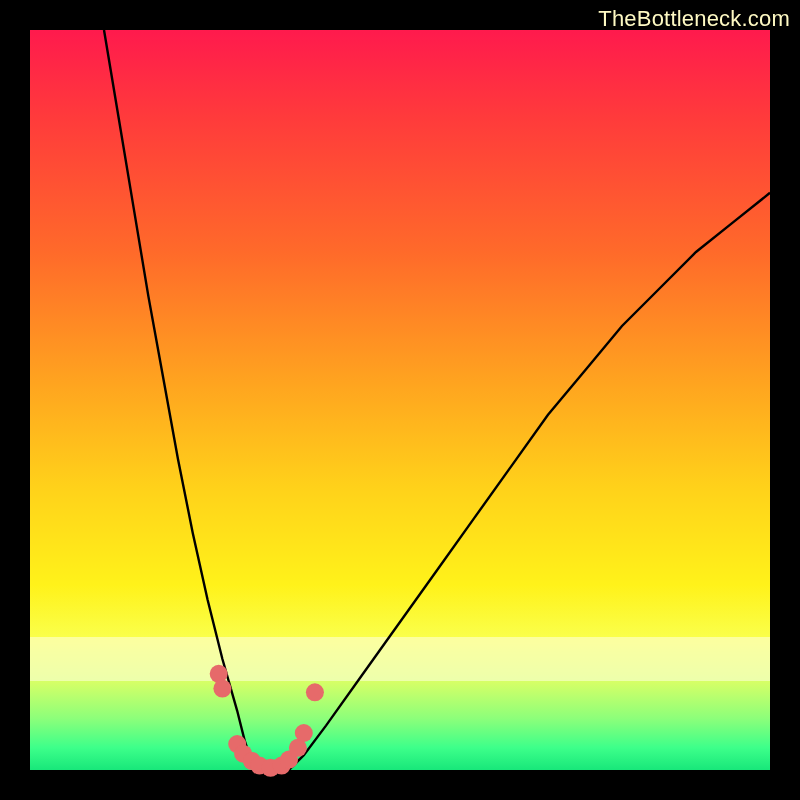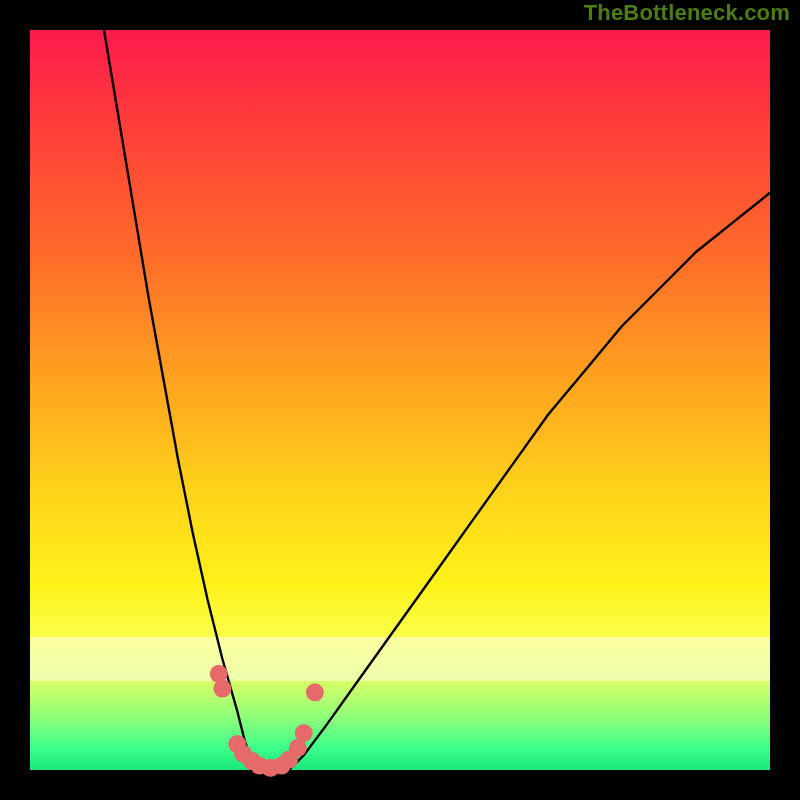--- a/index.html
+++ b/index.html
@@ -42,25 +42,25 @@
     );
   }
   .pale-band {
     position: absolute;
     left: 0;
     width: 100%;
     background: rgba(255,255,230,0.55);
   }
   .watermark {
     position: absolute;
-    top: 0;
+    top: 6px;
     right: 10px;
-    color: #4d7c0f;
+    color: #fef9c3;
     font-size: 22px;
-    font-weight: 700;
+    font-weight: 400;
     letter-spacing: 0.2px;
     user-select: none;
   }
   svg.curves {
     position: absolute;
     left: 0;
     top: 0;
     width: 740px;
     height: 740px;
     overflow: visible;

